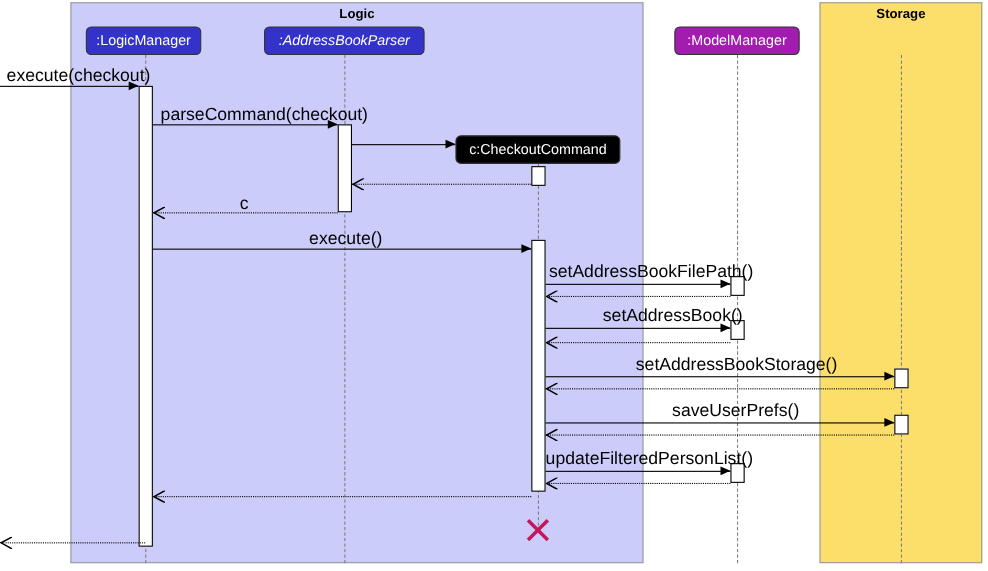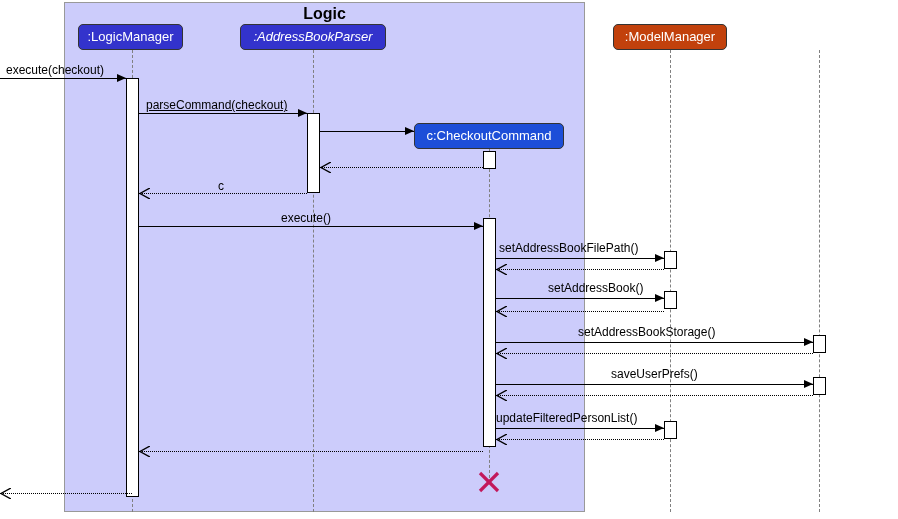--- a/index.html
+++ b/index.html
@@ -6,21 +6,21 @@
   body{
     font-family:"Liberation Sans", sans-serif;
     width:898px;height:519px;overflow:hidden;
   }
   #stage{position:relative;width:898px;height:519px;background:#ffffff;}
 
   
   .package{position:absolute;box-sizing:border-box;border:1px solid #999999;}
   .pkg-title{
     position:absolute;left:0;right:0;top:2px;text-align:center;
-    font-size:16px;font-weight:bold;color:#000000;letter-spacing:0px;
+    font-size:12px;font-weight:bold;color:#000000;letter-spacing:0px;
   }
 
   
   .participant{
     position:absolute;box-sizing:border-box;
     border-radius:5px;border:1px solid #333333;
     color:#ffffff;font-size:13px;line-height:22px;
     text-align:center;white-space:nowrap;
   }
 
@@ -30,21 +30,21 @@
   }
   
   .activation{
     position:absolute;background:#ffffff;border:1px solid #000000;
     box-sizing:border-box;
   }
   
   .msg-line{position:absolute;height:0;border-top:1px solid #000000;}
   .msg-line.ret{border-top:1px dotted #000000;}
   .msg-label{
-    position:absolute;font-size:12px;color:#000000;white-space:nowrap;
+    position:absolute;font-size:16px;color:#000000;white-space:nowrap;
     line-height:12px;
   }
   .arrow{position:absolute;width:0;height:0;}
   .arrow.right{
     border-top:4.5px solid transparent;border-bottom:4.5px solid transparent;
     border-left:9px solid #000000;
   }
   
   .arrow-open{position:absolute;}
   .arrow-open svg{display:block;}
@@ -53,40 +53,43 @@
   .destroy{position:absolute;}
   .destroy svg{display:block;}
 </style>
 </head>
 <body>
 
 <div id="stage">
     <div class="package" style="left: 64px; top: 2px; width: 521px; height: 510px; background: rgb(204, 204, 251); border-color: rgb(153, 153, 153);">
       <div class="pkg-title">Logic</div>
     </div>
+    <div class="package" style="left: 745px; top: 2px; width: 148px; height: 510px; background: rgb(252, 223, 107); border-color: rgb(153, 153, 153);">
+      <div class="pkg-title">Storage</div>
+    </div>
     <div class="lifeline" style="left: 132px; top: 50px; height: 462px; border-left-color: rgb(128, 128, 128);"></div>
     <div class="lifeline" style="left: 313px; top: 50px; height: 462px; border-left-color: rgb(128, 128, 128);"></div>
     <div class="lifeline" style="left: 489px; top: 149px; height: 334px; border-left-color: rgb(128, 128, 128);"></div>
     <div class="lifeline" style="left: 670px; top: 50px; height: 462px; border-left-color: rgb(128, 128, 128);"></div>
     <div class="lifeline" style="left: 819px; top: 50px; height: 462px; border-left-color: rgb(128, 128, 128);"></div>
     <div class="activation" style="left: 126px; top: 78px; width: 13px; height: 419px;"></div>
     <div class="activation" style="left: 307px; top: 113px; width: 13px; height: 80px;"></div>
     <div class="activation" style="left: 483px; top: 151px; width: 13px; height: 18px;"></div>
     <div class="activation" style="left: 483px; top: 218px; width: 13px; height: 229px;"></div>
     <div class="activation" style="left: 664px; top: 251px; width: 13px; height: 18px;"></div>
     <div class="activation" style="left: 664px; top: 291px; width: 13px; height: 18px;"></div>
     <div class="activation" style="left: 813px; top: 335px; width: 13px; height: 18px;"></div>
     <div class="activation" style="left: 813px; top: 377px; width: 13px; height: 18px;"></div>
     <div class="activation" style="left: 664px; top: 421px; width: 13px; height: 18px;"></div>
     <div class="msg-line" style="left: 0px; top: 78px; width: 126px;"></div>
     <div class="arrow right" style="left: 117px; top: 73.5px;"></div>
     <div class="msg-label" style="left: 6px; top: 64px;">execute(checkout)</div>
     <div class="msg-line" style="left: 139px; top: 113px; width: 168px;"></div>
     <div class="arrow right" style="left: 298px; top: 108.5px;"></div>
-    <div class="msg-label" style="left: 146px; top: 99px; text-decoration: underline;">parseCommand(checkout)</div>
+    <div class="msg-label" style="left: 146px; top: 99px;">parseCommand(checkout)</div>
     <div class="msg-line" style="left: 320px; top: 131px; width: 94px;"></div>
     <div class="arrow right" style="left: 405px; top: 126.5px;"></div>
     <div class="msg-line ret" style="left: 320px; top: 167px; width: 163px;"></div>
     <div class="arrow-open" style="left: 320px; top: 162px;">
       <svg width="11" height="11">
         <path d="M11,0 L1,5.5 L11,11" fill="none" stroke="#000" stroke-width="1.4"></path>
       </svg>
     </div>
     <div class="msg-line ret" style="left: 139px; top: 193px; width: 168px;"></div>
     <div class="arrow-open" style="left: 139px; top: 188px;">
@@ -150,21 +153,21 @@
       </svg>
     </div>
     <div class="msg-line ret" style="left: 0px; top: 493px; width: 132px;"></div>
     <div class="arrow-open" style="left: 0px; top: 488px;">
       <svg width="11" height="11">
         <path d="M11,0 L1,5.5 L11,11" fill="none" stroke="#000" stroke-width="1.4"></path>
       </svg>
     </div>
     <div class="participant" style="left: 78px; top: 24px; width: 105px; height: 26px; background: rgb(51, 51, 204); line-height: 24px;">:LogicManager</div>
     <div class="participant" style="left: 240px; top: 24px; width: 146px; height: 26px; background: rgb(51, 51, 204); line-height: 24px; font-style: italic;">:AddressBookParser</div>
-    <div class="participant" style="left: 414px; top: 123px; width: 150px; height: 26px; background: #1d4ed8; line-height: 24px;">c:CheckoutCommand</div>
-    <div class="participant" style="left: 613px; top: 24px; width: 114px; height: 26px; background: #c2410c; line-height: 24px;">:ModelManager</div>
+    <div class="participant" style="left: 414px; top: 123px; width: 150px; height: 26px; background: #000000; line-height: 24px;">c:CheckoutCommand</div>
+    <div class="participant" style="left: 613px; top: 24px; width: 114px; height: 26px; background: #a21caf; line-height: 24px;">:ModelManager</div>
     <div class="destroy" style="left: 478px; top: 471px;">
       <svg width="22" height="22">
         <line x1="2" y1="2" x2="20" y2="20" stroke="#c2185b" stroke-width="3.2"></line>
         <line x1="20" y1="2" x2="2" y2="20" stroke="#c2185b" stroke-width="3.2"></line>
       </svg>
     </div>
   </div>
 
 </body></html>

